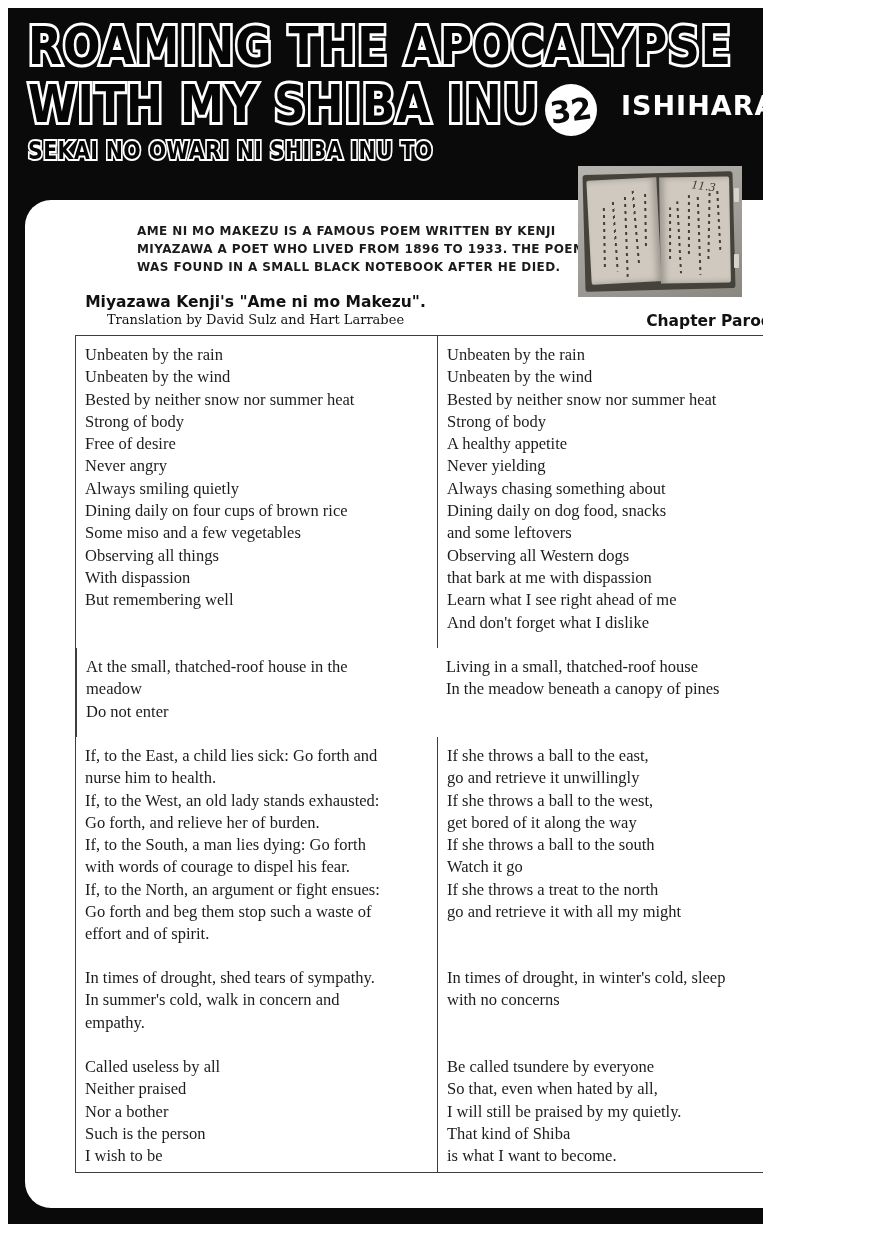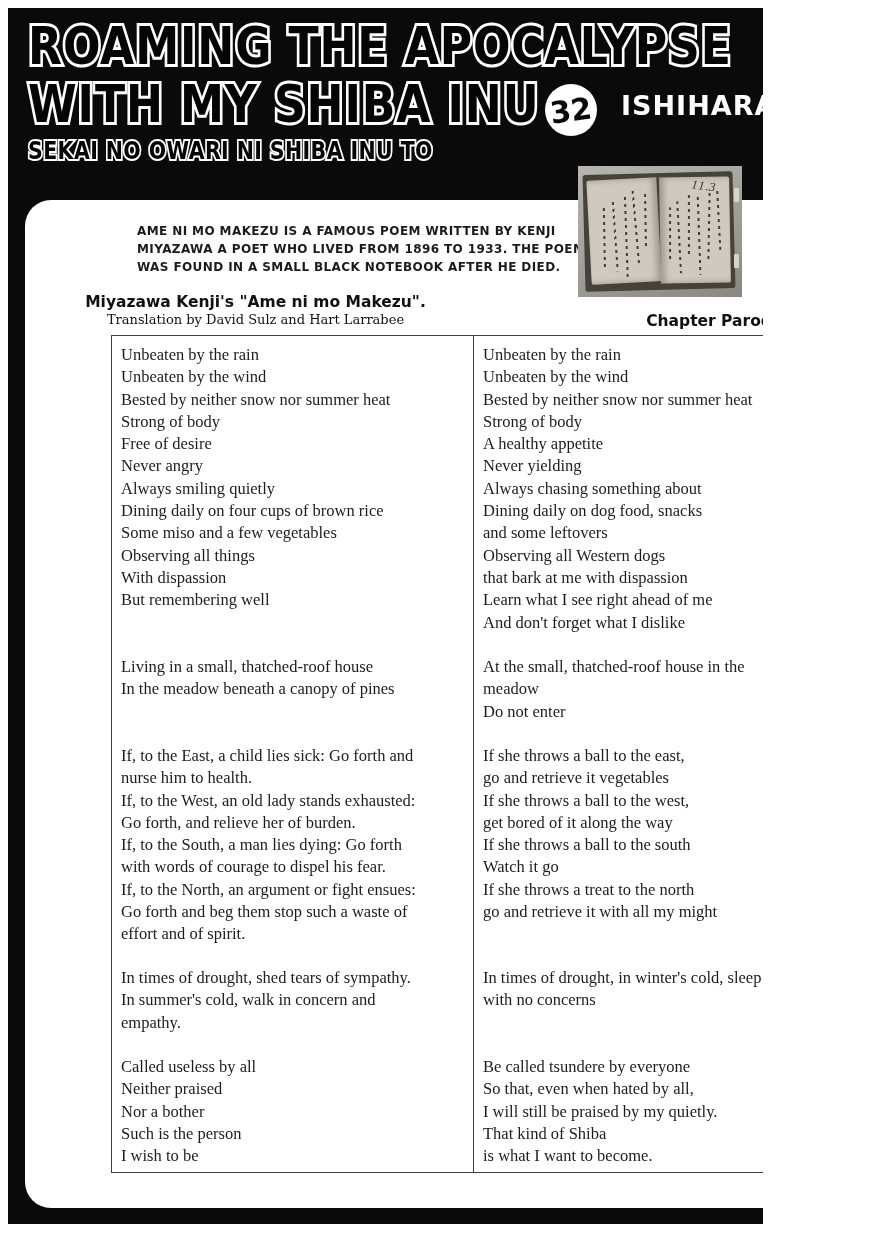--- a/index.html
+++ b/index.html
@@ -61,21 +61,21 @@
   .hdr-left  { position:absolute; left:75px;  top:294px; width:361px; text-align:center; color:#111; }
   .hdr-left .l1 { font-weight:bold; font-size:15.5px; line-height:17px; }
   .hdr-left .l2 { font-weight:normal; font-size:13px; line-height:18px; font-family:"DejaVu Serif", serif; }
   .hdr-right { position:absolute; left:420px; top:312px; width:362px; text-align:right;
                font-weight:bold; font-size:15.5px; color:#111; }
 
   
   .poemtable { position:absolute; left:75px; top:335px; width:724px; height:838px;
                border:1px solid #3e3e3e; display:grid;
                grid-template-columns:361px 361px;
-               grid-template-rows:312px 89px 222px 89px auto;margin-left:36px; }
+               grid-template-rows:312px 89px 222px 89px auto; }
   .cell { padding:8px 4px 0 9px; font-family:"Liberation Serif", serif; font-size:16.5px;
           line-height:22.3px; color:#1c1c1c; white-space:pre-line; overflow:hidden; }
   .cell.col-r { border-left:1px solid #3e3e3e; }
 </style>
 </head>
 <body>
 
 <div class="page">
 
   <div class="frame"></div>
@@ -143,37 +143,37 @@
 A healthy appetite
 Never yielding
 Always chasing something about
 Dining daily on dog food, snacks
 and some leftovers
 Observing all Western dogs
 that bark at me with dispassion
 Learn what I see right ahead of me
 And don't forget what I dislike</div>
 
-    <div class="cell">Living in a small, thatched-roof house
-In the meadow beneath a canopy of pines</div>
     <div class="cell col-r">At the small, thatched-roof house in the
 meadow
 Do not enter</div>
+    <div class="cell">Living in a small, thatched-roof house
+In the meadow beneath a canopy of pines</div>
 
     <div class="cell">If, to the East, a child lies sick: Go forth and
 nurse him to health.
 If, to the West, an old lady stands exhausted:
 Go forth, and relieve her of burden.
 If, to the South, a man lies dying: Go forth
 with words of courage to dispel his fear.
 If, to the North, an argument or fight ensues:
 Go forth and beg them stop such a waste of
 effort and of spirit.</div>
     <div class="cell col-r">If she throws a ball to the east,
-go and retrieve it vegetables
+go and retrieve it unwillingly
 If she throws a ball to the west,
 get bored of it along the way
 If she throws a ball to the south
 Watch it go
 If she throws a treat to the north
 go and retrieve it with all my might</div>
 
     <div class="cell">In times of drought, shed tears of sympathy.
 In summer's cold, walk in concern and
 empathy.</div>

